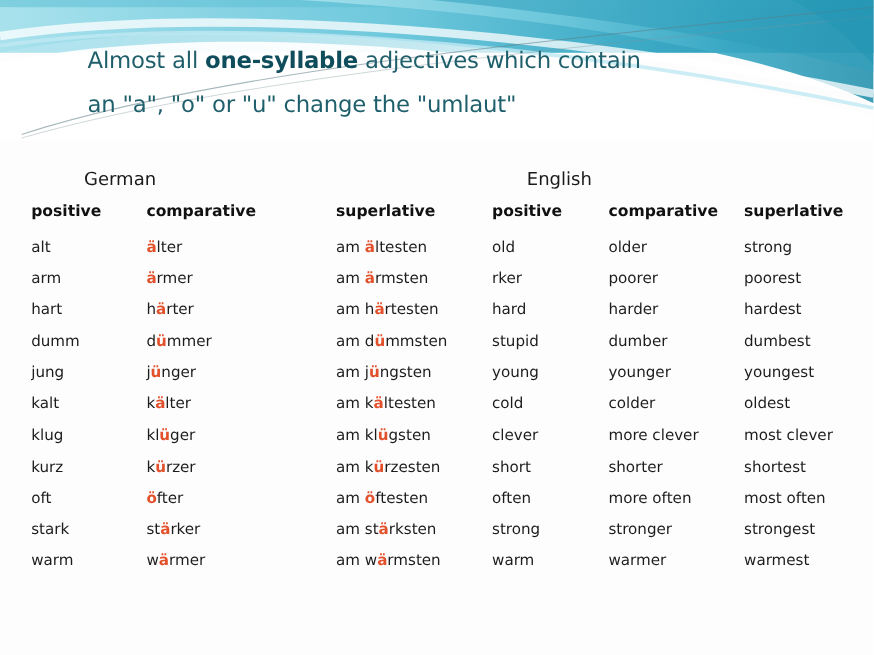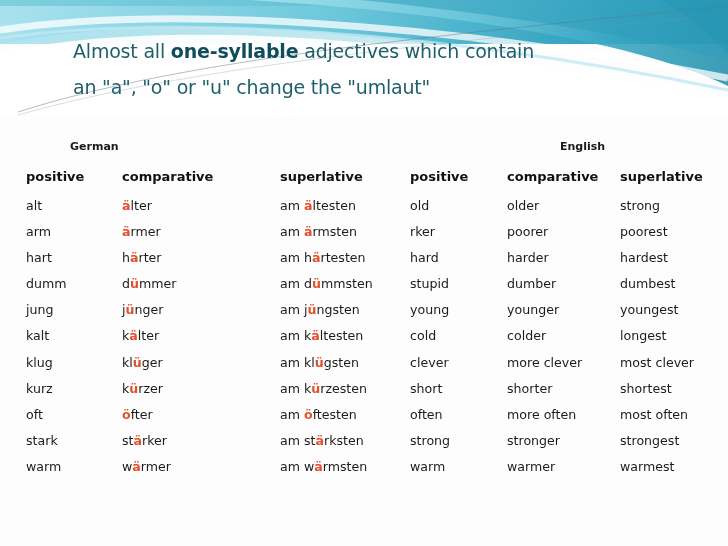--- a/index.html
+++ b/index.html
@@ -68,27 +68,27 @@
   table.conj col.c5 { width: 106px; }
 
   th, td {
     padding: 0;
     text-align: left;
     vertical-align: baseline;
     font-size: 12.6px;
     color: #1a1a1a;
   }
   tr.group-row th {
-    font-weight: bold;
-    font-size: 11px;
+    font-weight: normal;
+    font-size: 15px;
     height: 27px;
     padding-bottom: 2px;
   }
   th.group-de { text-align: left; padding-left: 44px; }
-  th.group-en { text-align: center; padding-left: 29px; }
+  th.group-en { text-align: left; padding-left: 29px; }
 
   tr.head-row th {
     font-weight: bold;
     font-size: 13px;
     height: 29px;
     color: #111111;
   }
   tr.data-row td {
     height: 26.1px;
     font-weight: normal;
@@ -213,21 +213,21 @@
           <td>young</td>
           <td>younger</td>
           <td>youngest</td>
         </tr>
         <tr class="data-row">
           <td>kalt</td>
           <td><span>k</span><span class="um">ä</span><span>lter</span></td>
           <td><span>am k</span><span class="um">ä</span><span>ltesten</span></td>
           <td>cold</td>
           <td>colder</td>
-          <td>longest</td>
+          <td>oldest</td>
         </tr>
         <tr class="data-row">
           <td>klug</td>
           <td><span>kl</span><span class="um">ü</span><span>ger</span></td>
           <td><span>am kl</span><span class="um">ü</span><span>gsten</span></td>
           <td>clever</td>
           <td>more clever</td>
           <td>most clever</td>
         </tr>
         <tr class="data-row">

